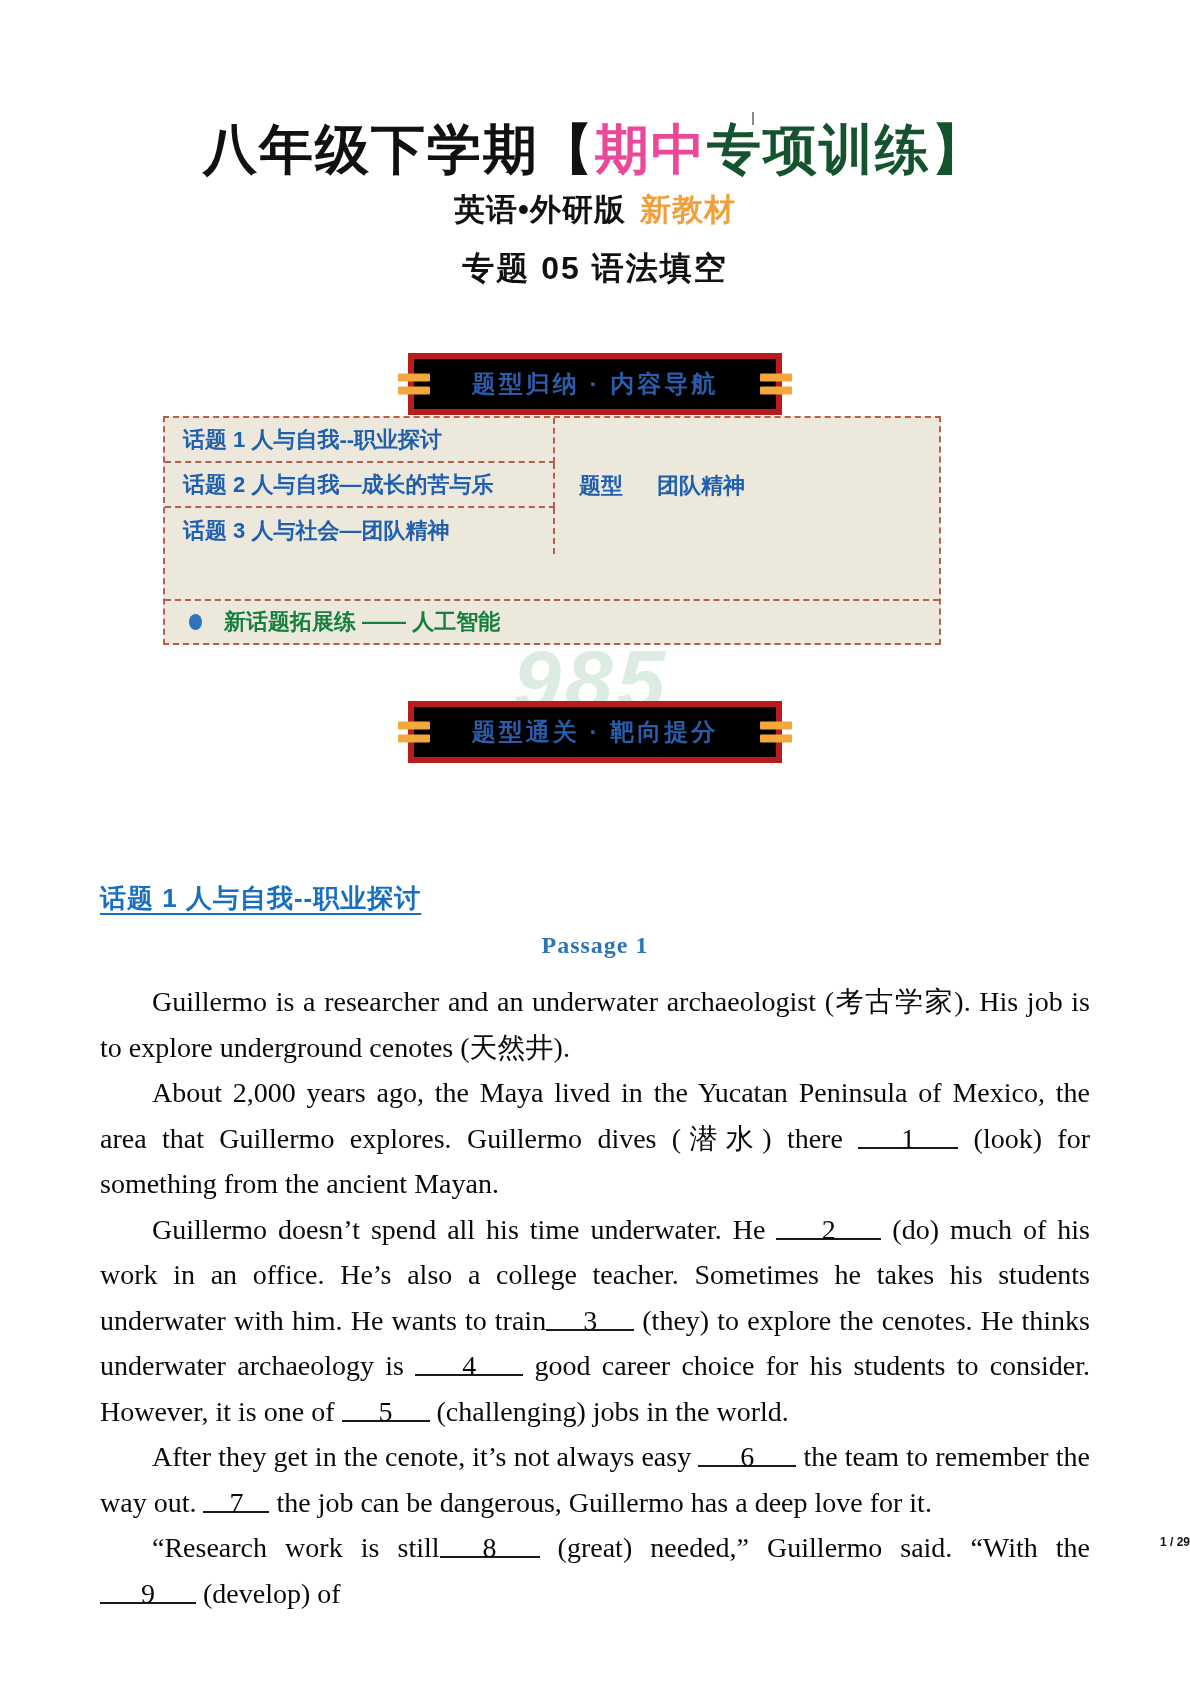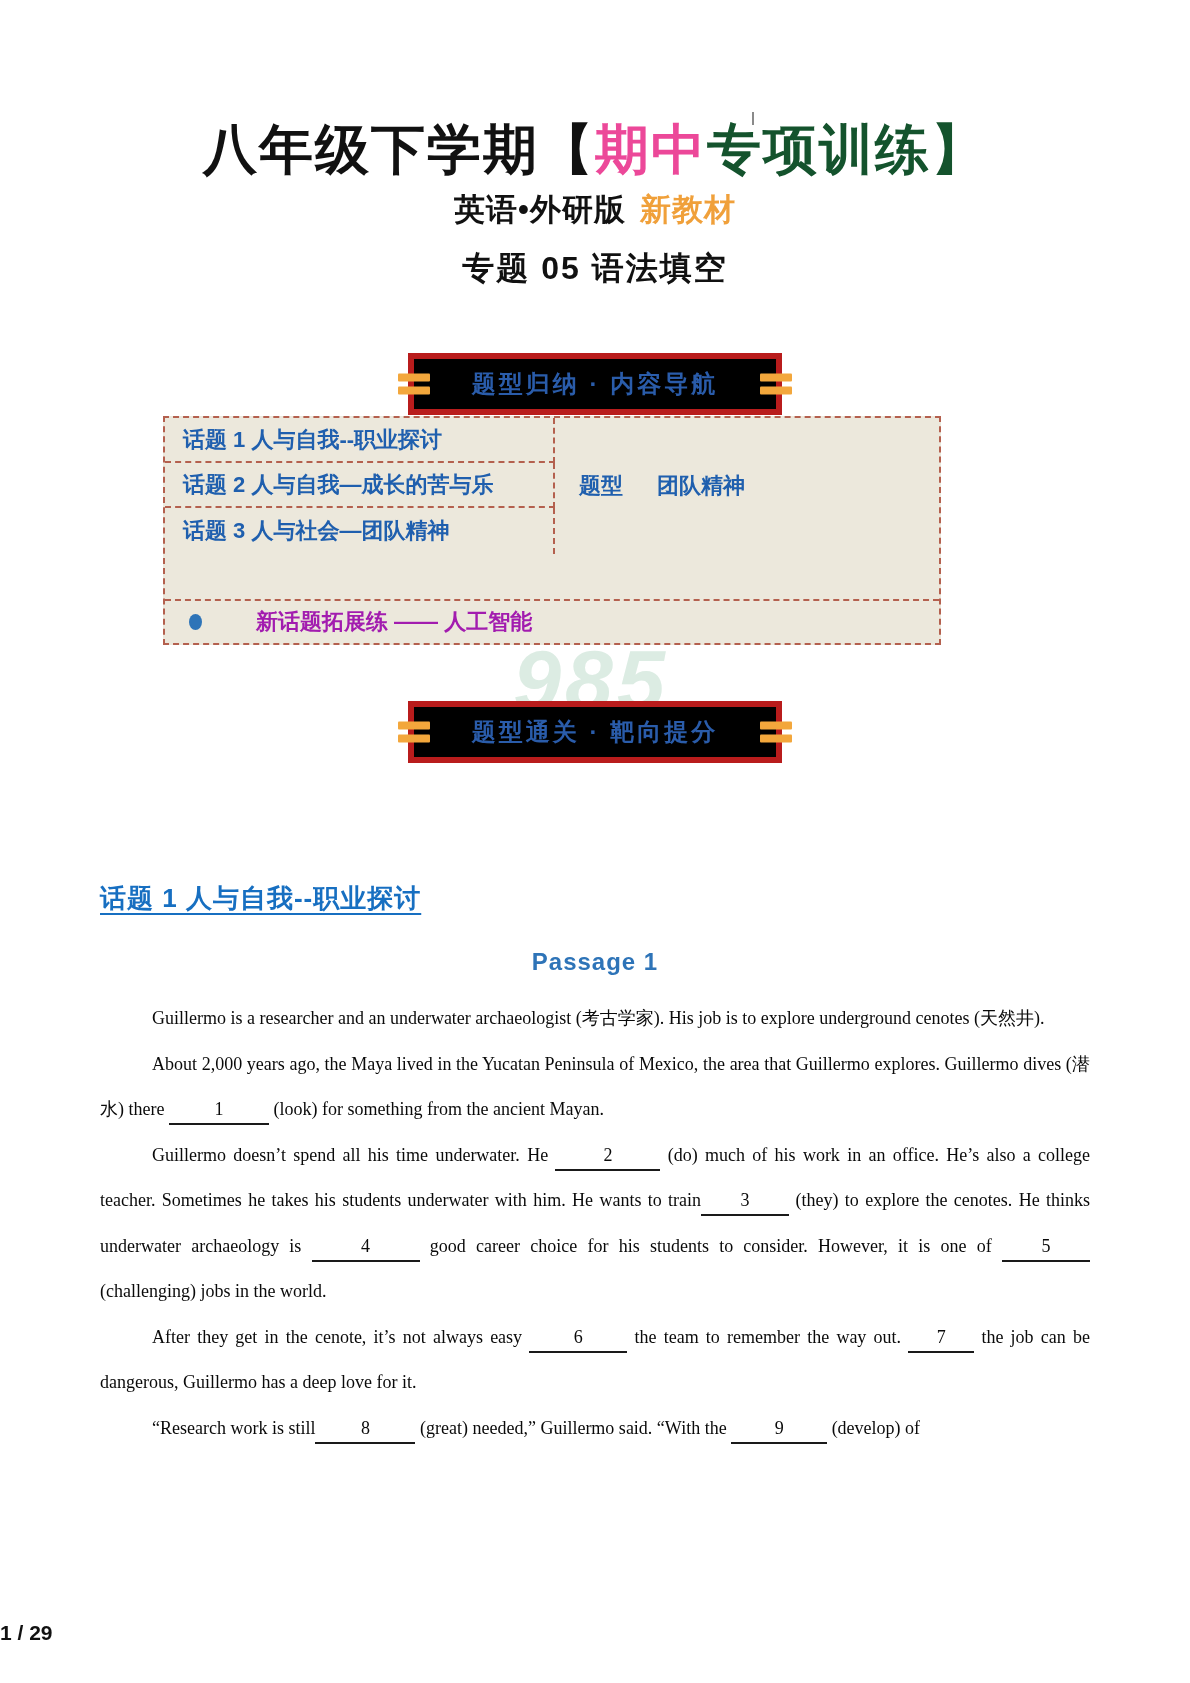--- a/index.html
+++ b/index.html
@@ -35,43 +35,43 @@
   .nav-table { width:778px; margin:0 0 0 163px; margin-top:1px; background:#ece8dc;
     border:2px dashed #b4604e; display:grid; grid-template-columns:390px 1fr;
     grid-template-rows:45px 45px 46px 45px 44px; }
   .nav-cell { display:flex; align-items:center; padding-left:18px; font-size:22px; font-weight:800; color:#1f5fae; }
   .cell-topic1 { grid-column:1; grid-row:1; border-bottom:2px dashed #b4604e; border-right:2px dashed #b4604e; }
   .cell-topic2 { grid-column:1; grid-row:2; border-bottom:2px dashed #b4604e; border-right:2px dashed #b4604e; }
   .cell-topic3 { grid-column:1; grid-row:3; border-right:2px dashed #b4604e; }
   .cell-type   { grid-column:2; grid-row:1 / span 3; padding-left:24px; }
   .cell-type .type-value { margin-left:34px; }
   .cell-bullet1 { grid-column:1 / span 2; grid-row:4; border-top:2px dashed #b4604e; }
-  .cell-bullet2 { grid-column:1 / span 2; grid-row:5; border-top:2px dashed #b4604e; color:#a21caf;gap:32px; }
+  .cell-bullet2 { grid-column:1 / span 2; grid-row:5; border-top:2px dashed #b4604e; color:#15803d; }
   .bullet-dot { display:inline-block; width:13px; height:16px; border-radius:50%; background:#2e74b8; margin:0 22px 0 6px; flex:0 0 auto; }
 
   
   .watermark { position:absolute; left:0; right:8px; top:642px; text-align:center; pointer-events:none; color:#d8e9df; }
   .wm-num { font-size:86px; font-weight:800; font-style:italic; letter-spacing:4px; line-height:0.9; color:#dcecE2; color:#dcece3; }
   .wm-sub { position:absolute; left:50%; top:56px; transform:translateX(-50%); font-size:24px; font-weight:800; color:#d3e6da; letter-spacing:2px; }
   .wm-book { display:block; margin:-14px auto 0; }
 
   
   .section-heading { margin:118px 0 0 100px; display:inline-block; font-size:26px; font-weight:800; color:#176fc1;
     text-decoration:underline; text-underline-offset:6px; text-decoration-thickness:2px; letter-spacing:1px; }
 
   
-  .passage-title { margin-top:32px; text-align:center; color:#2e74b8; font-size:24px; font-weight:800; letter-spacing:1px; }
+  .passage-title { margin-top:16px; text-align:center; color:#2e74b8; font-size:24px; font-weight:800; letter-spacing:1px;font-family:Liberation Serif, serif; }
   .passage-body { margin:20px 100px 0 100px; font-family:"Liberation Serif","DejaVu Serif",serif;
-    font-size:18px; line-height:45.5px; text-align:justify; color:#0a0a0a; }
+    font-size:28px; line-height:45.5px; text-align:justify; color:#0a0a0a; }
   .passage-body p { text-indent:52px; margin:0; }
   .blank { display:inline-block; border-bottom:2px solid #1a1a1a; text-align:center; text-indent:0;
     font-family:"Liberation Serif","DejaVu Serif",serif; line-height:normal; height:26px; vertical-align:baseline; }
 
   
-  .footer-page { position:absolute; left:0; right:0; top:1621px; text-align:left; font-size:21px; font-weight:700; color:#111; font-family:"Liberation Sans","DejaVu Sans",sans-serif; }
+  .footer-page { position:absolute; left:0; right:0; top:1535px; text-align:right; font-size:12px; font-weight:700; color:#111; font-family:"Liberation Sans","DejaVu Sans",sans-serif; }
 </style>
 </head>
 <body>
 
 <div class="page">
 
   <div class="cursor-mark"></div>
 
   <div class="title-block">
     <div class="main-title">

